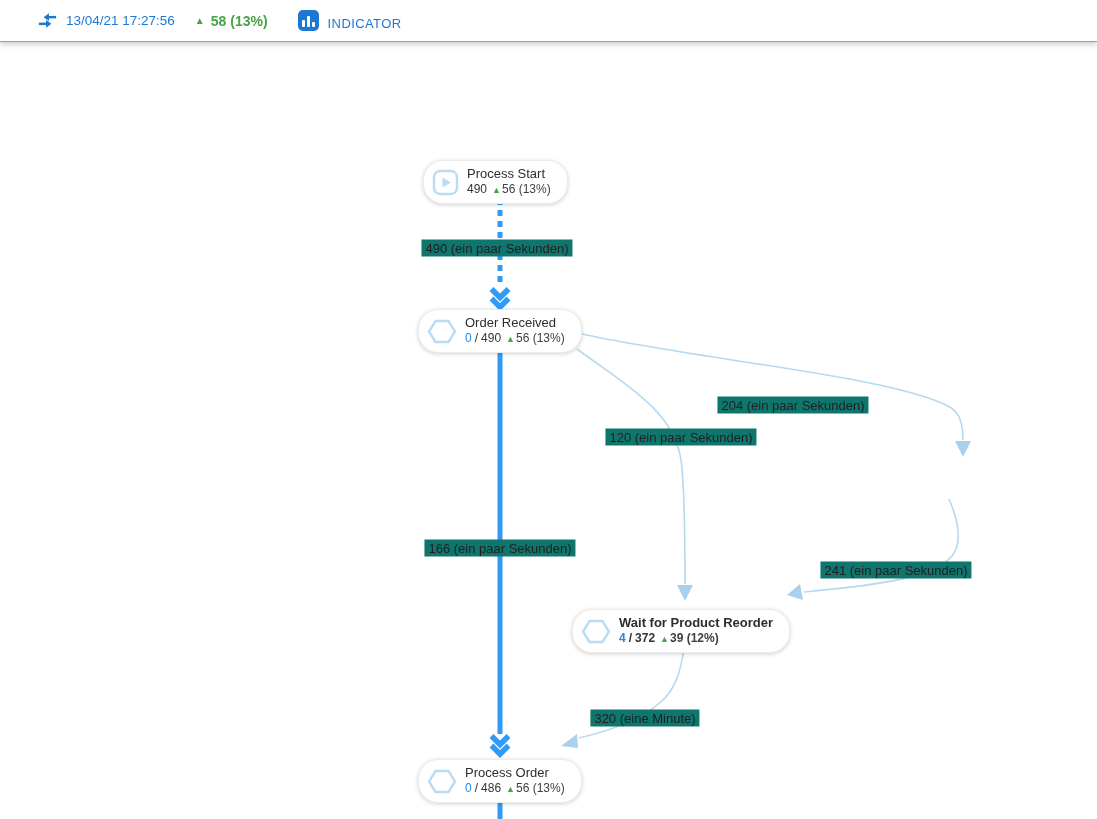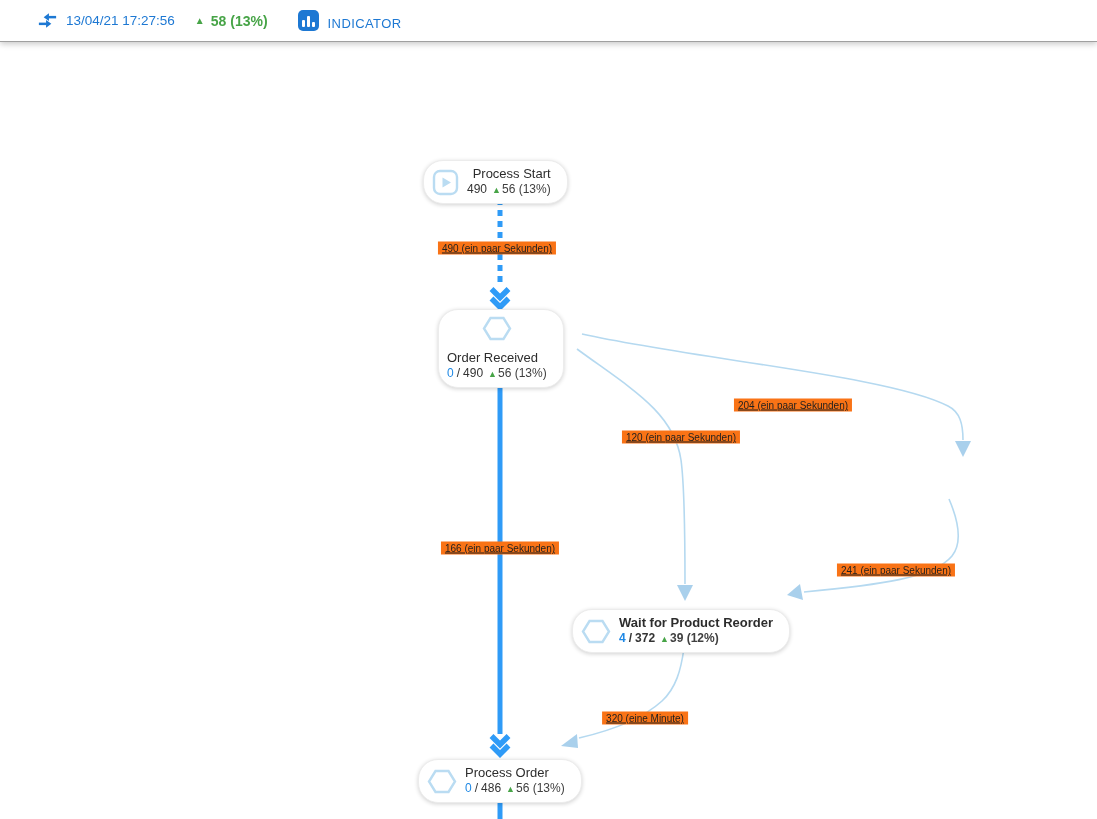--- a/index.html
+++ b/index.html
@@ -46,23 +46,23 @@
     color: #1d78d3; font-size: 13px; letter-spacing: 0.4px; margin-left: 9px;
   }
 
   
   .canvas { position: absolute; inset: 0; }
   svg.edges { position: absolute; top: 0; left: 0; z-index: 1; pointer-events: none; }
 
   .edge-label {
     position: absolute; z-index: 2;
     transform: translate(-50%, -50%);
-    background: #f97316;
-    color: #1f1f1f; font-size: 10px;
-    padding: 1px 4px; white-space: nowrap; text-decoration: underline;
+    background: #0f766e;
+    color: #1f1f1f; font-size: 13px;
+    padding: 1px 4px; white-space: nowrap;
   }
 
   .node {
     position: absolute; z-index: 3;
     display: flex; align-items: center; gap: 8px;
     background: #ffffff;
     border: 1px solid #ececec;
     border-radius: 20px;
     box-shadow: 0 1px 4px rgba(0,0,0,0.18);
     padding: 5px 16px 5px 8px;
@@ -134,34 +134,34 @@
     <polygon points="561,746 577,734 578,748" fill="#a9d0ec"></polygon>
   </svg>
 
   <div class="edge-label" style="left:497px; top:248px;">490 (ein paar Sekunden)</div>
   <div class="edge-label" style="left:500px; top:548px;">166 (ein paar Sekunden)</div>
   <div class="edge-label" style="left:793px; top:375px;margin-top:30px;">204 (ein paar Sekunden)</div>
   <div class="edge-label" style="left:681px; top:437px;">120 (ein paar Sekunden)</div>
   <div class="edge-label" style="left:896px; top:570px;">241 (ein paar Sekunden)</div>
   <div class="edge-label" style="left:645px; top:718px;">320 (eine Minute)</div>
 
-  <div class="node" style="left:423px; top:160px;text-align:right;">
+  <div class="node" style="left:423px; top:160px;">
     <span class="nicon">
       <svg width="27" height="27" viewBox="0 0 27 27">
         <rect x="2" y="2" width="23" height="23" rx="6" fill="#ffffff" stroke="#badcf2" stroke-width="2.4"></rect>
         <polygon points="10.5,8.5 19,13.5 10.5,18.5" fill="#badcf2"></polygon>
       </svg>
     </span>
     <span class="ntext">
       <span class="ntitle">Process Start</span>
       <span class="nstats"><span>490</span><span class="tri">▲</span><span class="delta">56 (13%)</span></span>
     </span>
   </div>
 
-  <div class="node" style="left:438px; top:309px;flex-direction:column;">
+  <div class="node" style="left:418px; top:309px;">
     <span class="nicon">
       <svg width="30" height="27" viewBox="0 0 30 27">
         <polygon points="8.5,3 21.5,3 28,13.5 21.5,24 8.5,24 2,13.5" fill="#ffffff" stroke="#badcf2" stroke-width="2.4"></polygon>
       </svg>
     </span>
     <span class="ntext">
       <span class="ntitle">Order Received</span>
       <span class="nstats"><span class="active">0</span><span class="sep">/</span><span>490</span><span class="tri">▲</span><span class="delta">56 (13%)</span></span>
     </span>
   </div>

